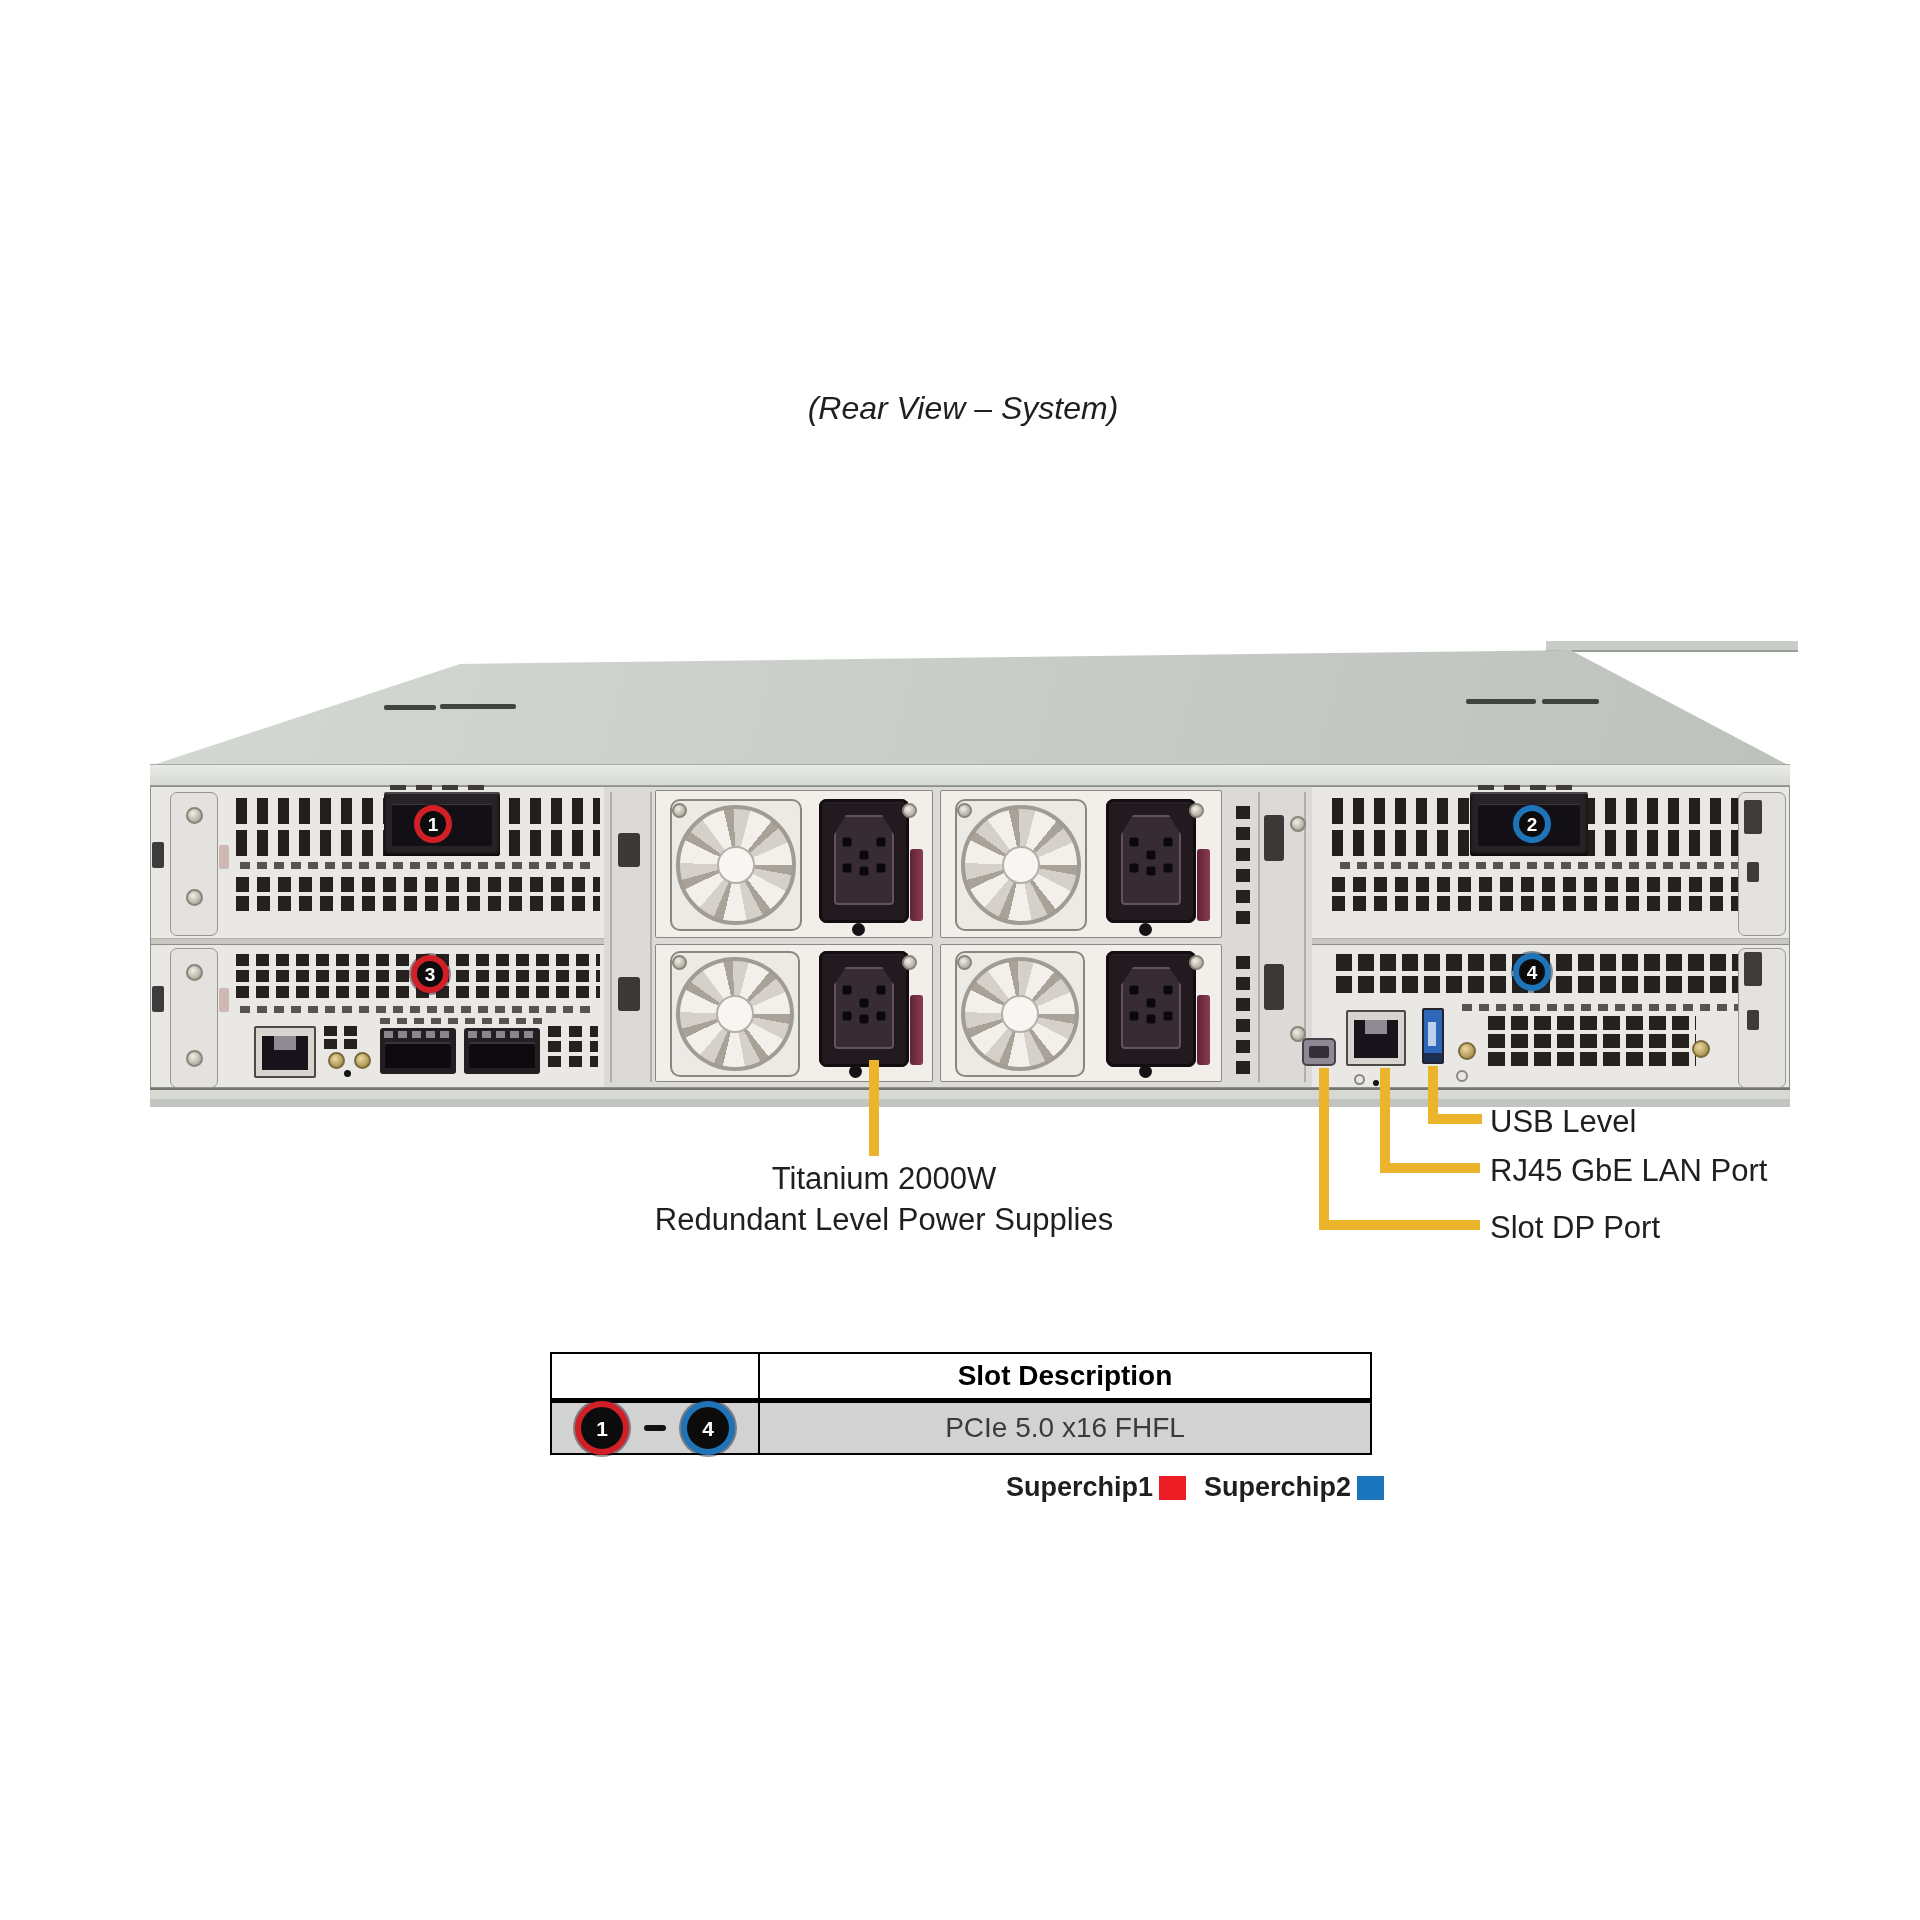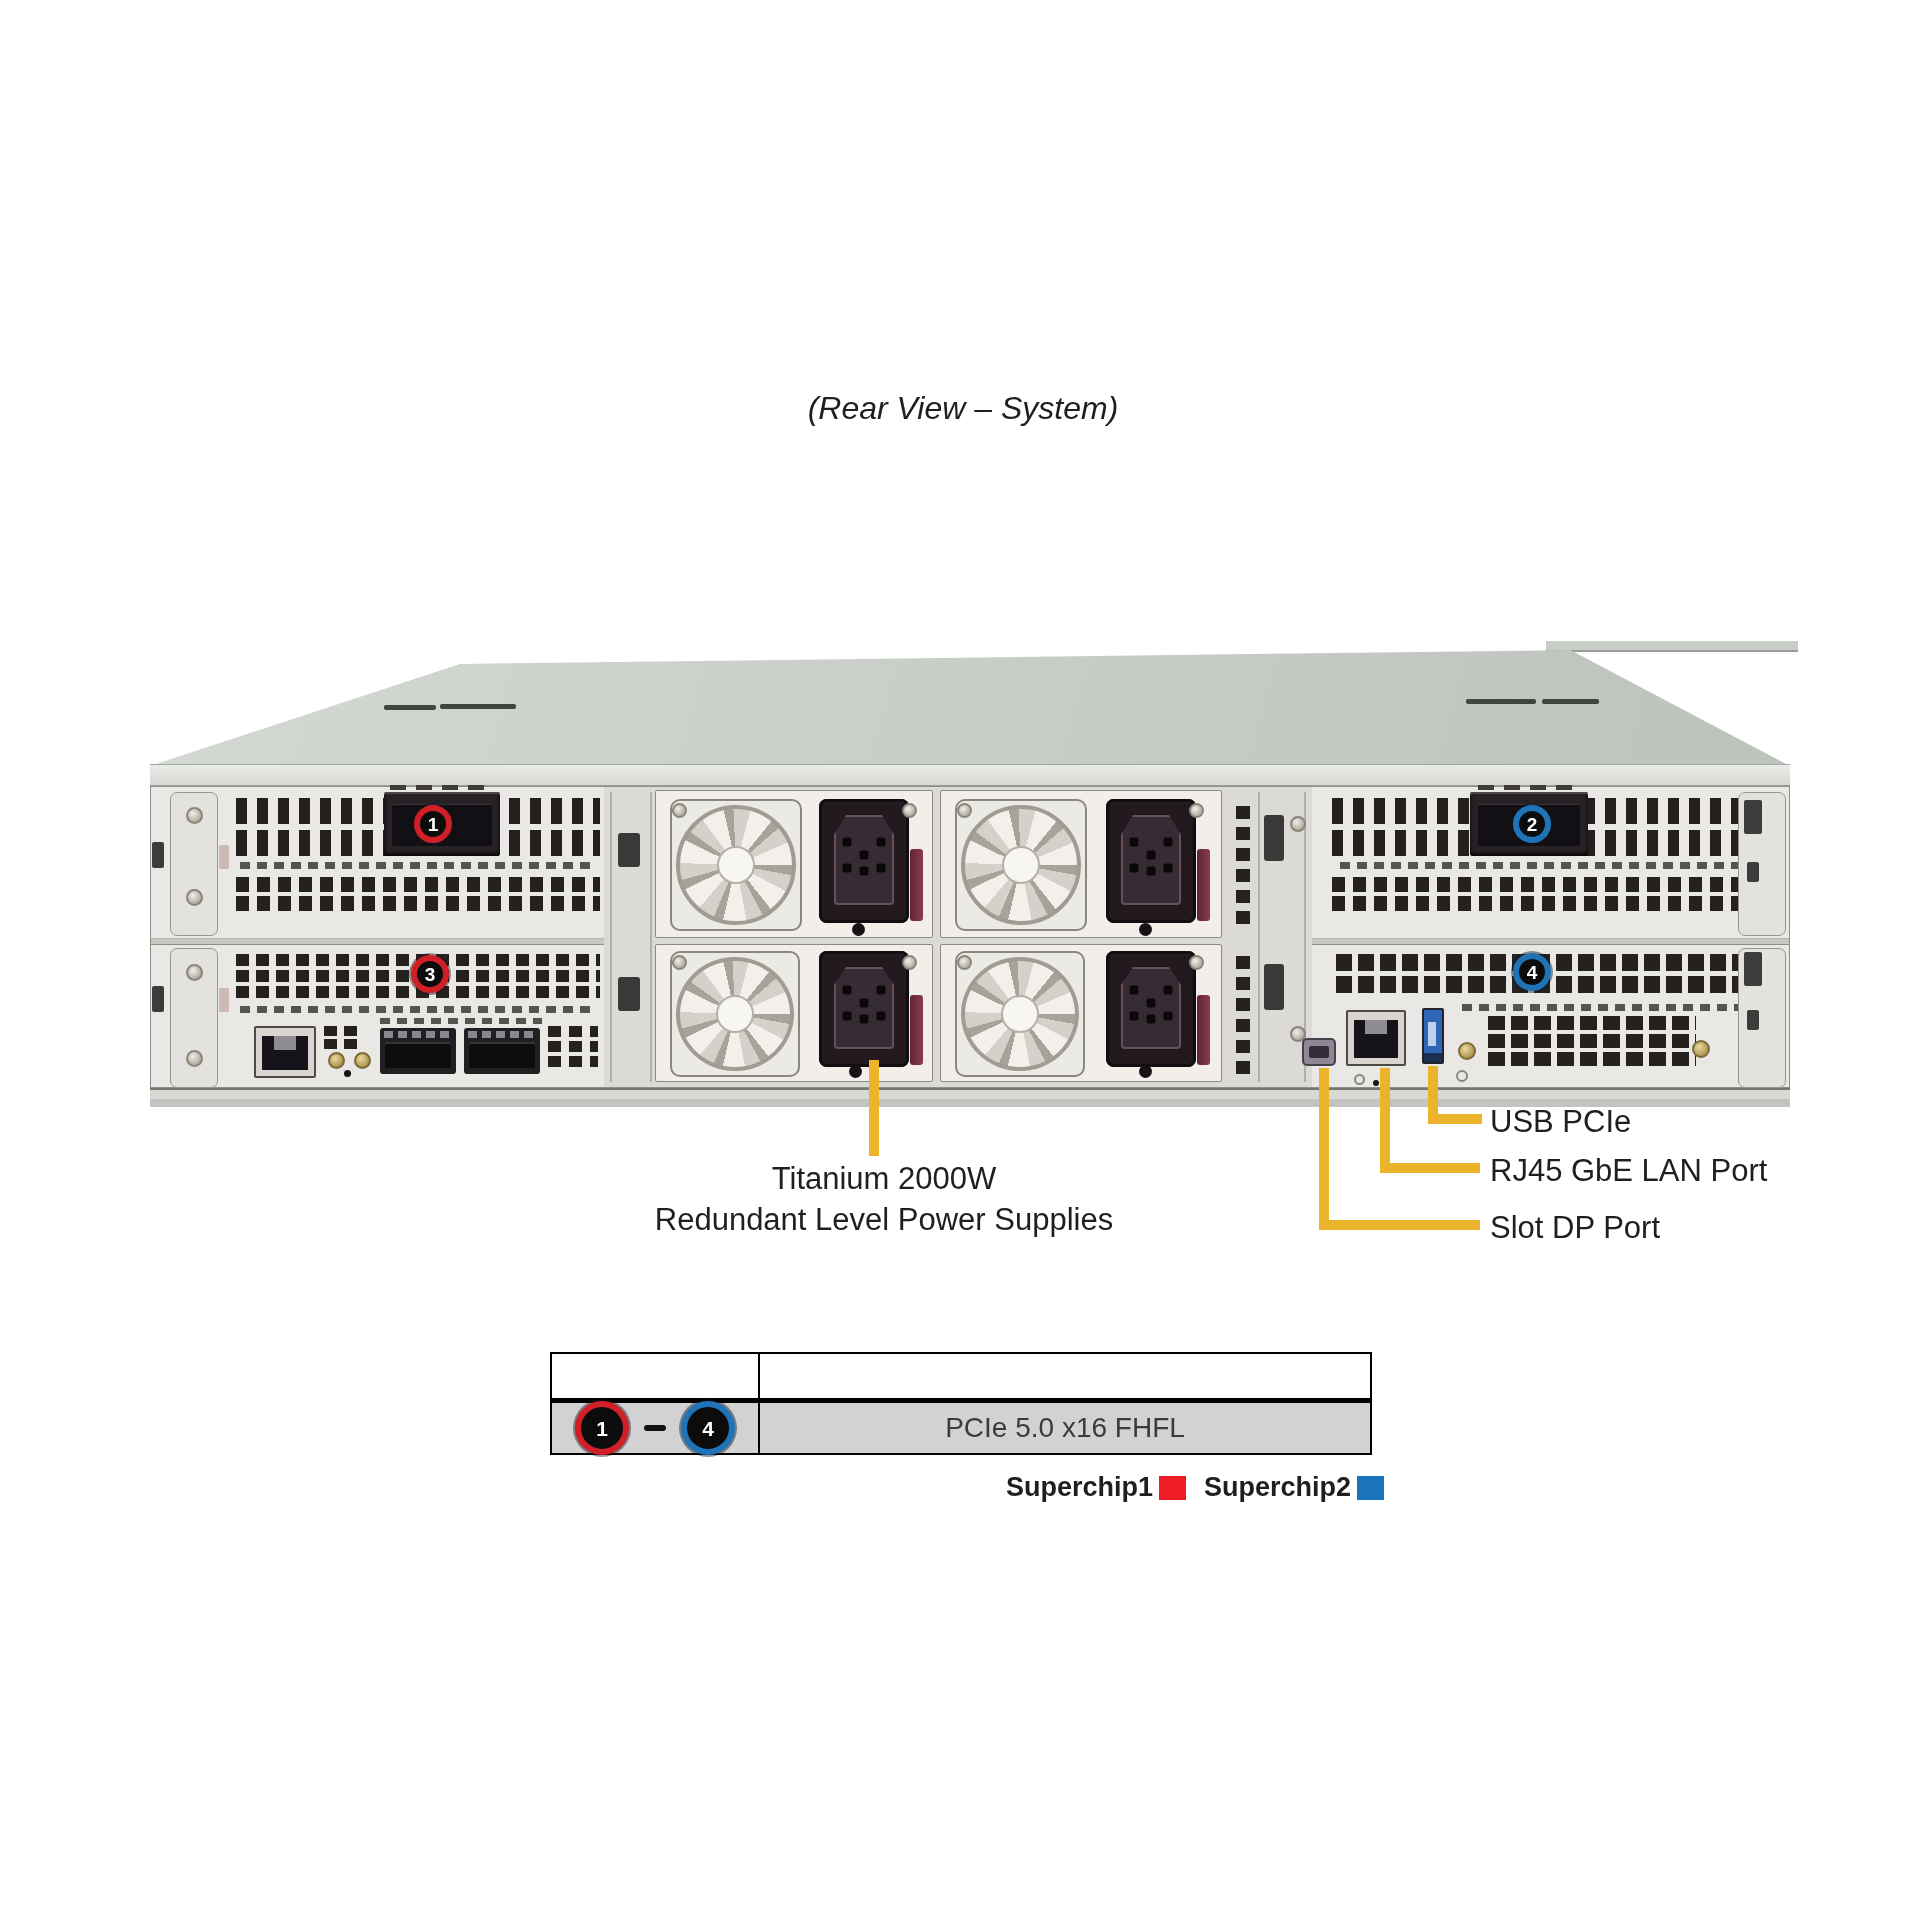--- a/index.html
+++ b/index.html
@@ -232,33 +232,34 @@
   </div>
 
   <div class="abs cline" style="left: 869px; top: 1060px; width: 10px; height: 96px; background-color: rgb(235, 180, 42);"></div>
   <div class="abs psulabel" style="left:584px;top:1158px;width:600px;">
     <div>Titanium 2000W</div>
     <div>Redundant Level Power Supplies</div>
   </div>
 
   <div class="abs cline" style="left: 1428px; top: 1066px; width: 10px; height: 58px; background-color: rgb(235, 180, 42);"></div>
   <div class="abs cline" style="left: 1428px; top: 1114px; width: 54px; height: 10px; background-color: rgb(235, 180, 42);"></div>
-  <div class="abs clabel" style="left:1490px;top:1104px;">USB PCIe</div>
+  <div class="abs clabel" style="left:1490px;top:1104px;">USB Level</div>
 
   <div class="abs cline" style="left: 1380px; top: 1068px; width: 10px; height: 105px; background-color: rgb(235, 180, 42);"></div>
   <div class="abs cline" style="left: 1380px; top: 1163px; width: 100px; height: 10px; background-color: rgb(235, 180, 42);"></div>
   <div class="abs clabel" style="left:1490px;top:1153px;">RJ45 GbE LAN Port</div>
 
   <div class="abs cline" style="left: 1319px; top: 1068px; width: 10px; height: 162px; background-color: rgb(235, 180, 42);"></div>
   <div class="abs cline" style="left: 1319px; top: 1220px; width: 161px; height: 10px; background-color: rgb(235, 180, 42);"></div>
   <div class="abs clabel" style="left:1490px;top:1210px;">Slot DP Port</div>
 
   <div class="abs tbl" style="left:550px;top:1352px;width:822px;">
     <div class="trow hd">
       <div class="tcl"></div>
+      <div class="tcr thead">Slot Description</div>
     </div>
     <div class="trow dt">
       <div class="tcl" style="background:#d2d2d2;">
         <div class="badge lg" style="border-color: rgb(208, 31, 39);">
           <span class="num">1</span>
         </div>
         <div class="rdash"></div>
         <div class="badge lg" style="border-color: rgb(31, 116, 184);">
           <span class="num">4</span>
         </div>

